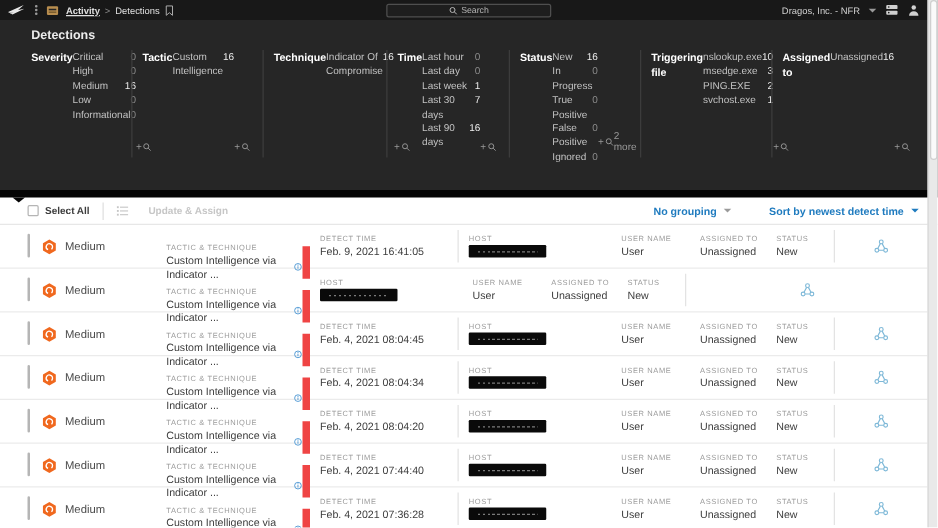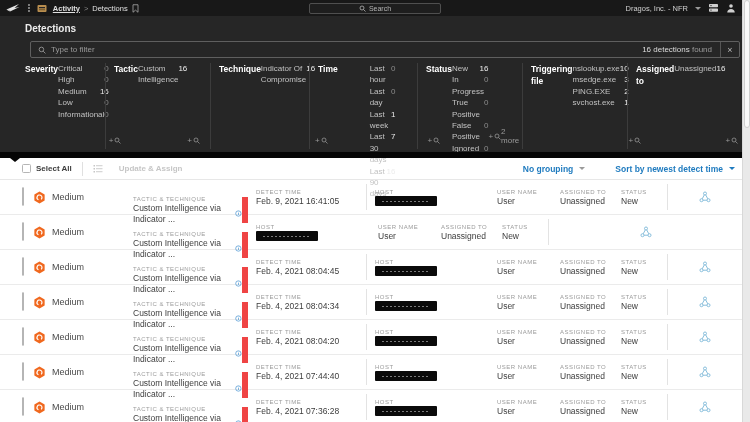--- a/index.html
+++ b/index.html
@@ -40,21 +40,21 @@
   .fb-div { width:1px; height:15px; background:#555; }
   .fb-x { width:18px; text-align:center; color:#b5b5b5; font-size:9px; cursor:pointer; }
   .filter-bar svg { margin-left:7px; }
 
   .facets { display:flex; margin-top:5px; height:86px; padding-right:12px; }
   .facet { display:flex; flex-direction:row; border-left:1px solid #3c3c3c;
            padding:0 10px 4px 8px; }
   .facet:nth-child(1){ width:105px; border-left:none; padding-left:25px; }
   .facet:nth-child(2){ width:108px; }
   .facet:nth-child(3){ width:99px; }
-  .facet:nth-child(4){ width:108px;gap:32px; }
+  .facet:nth-child(4){ width:108px; }
   .facet:nth-child(5){ width:105px; }
   .facet:nth-child(6){ width:105px; }
   .facet:nth-child(7){ flex:1; }
   .facet-title { font-size:8.5px; font-weight:bold; color:#fff; line-height:12px; margin-bottom:3px; }
   .facet-item { display:flex; justify-content:space-between; font-size:8px; line-height:11.4px; cursor:pointer; }
   .fi-label { color:#c2c2c2; }
   .fi-count { color:#ededed; }
   .fi-count.dim { color:#8b8b8b; }
   .facet-foot { margin-top:auto; display:flex; justify-content:space-between; align-items:center;
                 font-size:8px; color:#9a9a9a; }
@@ -154,34 +154,20 @@
       <svg width="10" height="10" viewBox="0 0 20 20">
         <circle cx="10" cy="6" r="3.6" fill="#d0d0d0"></circle>
         <path d="M2.5 19c0-4.4 3.4-7 7.5-7s7.5 2.6 7.5 7z" fill="#d0d0d0"></path>
       </svg>
     </div>
   </header>
 
   <section class="dark-panel">
     <h1 class="page-title">Detections</h1>
 
-    <div class="filter-bar">
-      <svg width="8" height="8" viewBox="0 0 14 14">
-        <circle cx="6" cy="6" r="4" fill="none" stroke="#9a9a9a" stroke-width="1.5"></circle>
-        <line x1="9" y1="9" x2="13" y2="13" stroke="#9a9a9a" stroke-width="1.5"></line>
-      </svg>
-      <span class="ph">Type to filter</span>
-      <span class="spacer"></span>
-      <span class="fb-result">
-        <span class="n">16 detections</span>
-        <span class="f">found</span>
-      </span>
-      <span class="fb-div"></span>
-      <span class="fb-x">×</span>
-    </div>
 
     <div class="facets">
         <div class="facet">
     <div class="facet-title">Severity</div>
     <div>
             <div class="facet-item">
               <span class="fi-label">Critical</span>
               <span class="fi-count dim">0</span>
             </div>
             <div class="facet-item">

